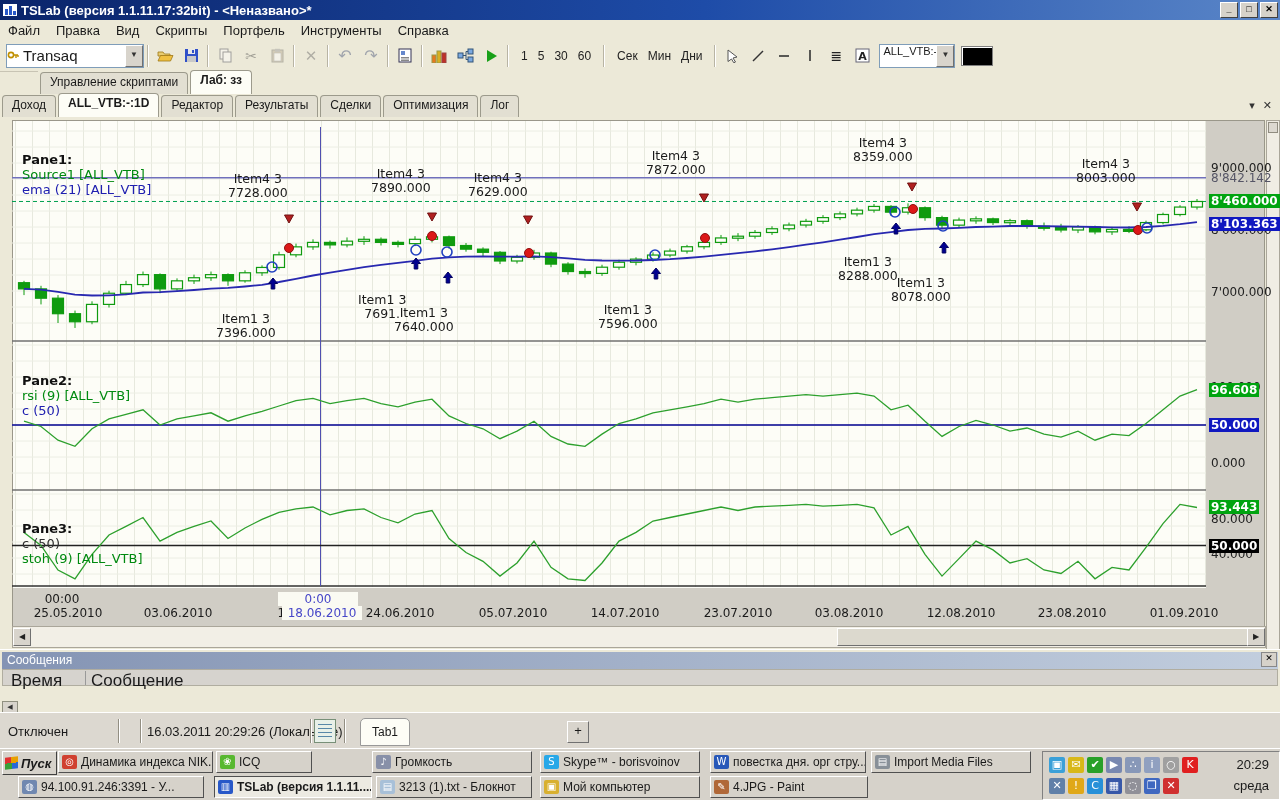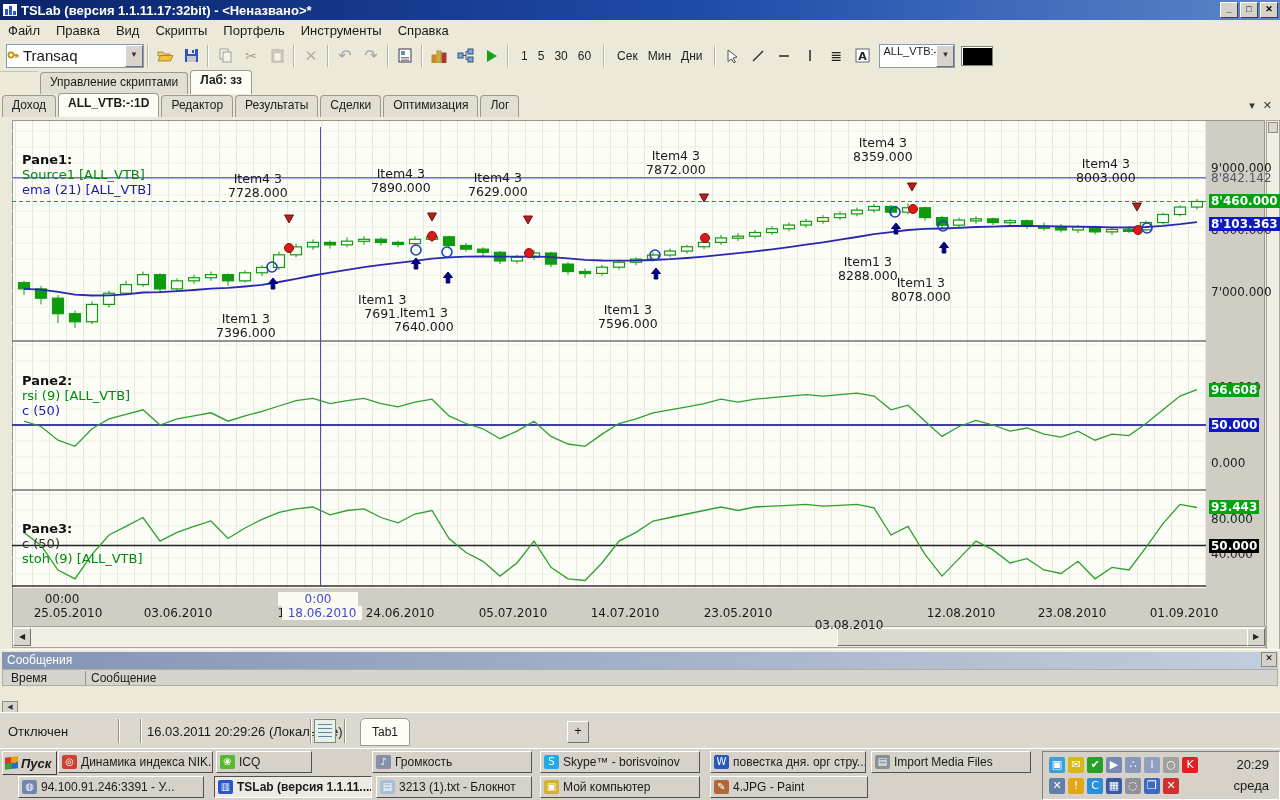--- a/index.html
+++ b/index.html
@@ -59,21 +59,21 @@
   .sclabel.bblack{background:#000;color:#fff;font-weight:bold;padding:0 2px;}
   .sclabel.linecol{color:#556;}
   .dlabel{position:absolute;font-family:"DejaVu Sans",sans-serif;font-size:12px;width:80px;text-align:center;color:#1a1a1a;}
   .dlabel.hl{background:#fafaf2;color:#4747c8;}
   
   #messages{left:0;top:649px;width:1280px;height:63px;background:#ece9d8;border-top:1px solid #fff;}
   #msg-title{position:absolute;left:2px;top:2px;width:1276px;height:17px;
      background:linear-gradient(90deg,#8494b4,#c2cede);color:#fff;font-size:12px;line-height:17px;padding-left:5px;box-sizing:border-box;}
   #msg-close{position:absolute;right:3px;top:2px;width:14px;height:13px;background:#d6d2ca;border:1px solid #888;
      font-size:9px;line-height:11px;text-align:center;color:#000;}
-  #msg-head{position:absolute;left:2px;top:19px;width:1276px;height:17px;background:#d6d3ce;border:1px solid #b0ada0;box-sizing:border-box;font-size:12px;}
+  #msg-head{position:absolute;left:2px;top:19px;width:1276px;height:17px;background:#d6d3ce;border:1px solid #b0ada0;box-sizing:border-box;font-size:17px;}
   #msg-head .c1{position:absolute;left:8px;top:1px;}
   #msg-head .c2{position:absolute;left:88px;top:1px;}
   #msg-head .sep{position:absolute;left:82px;top:1px;width:1px;height:14px;background:#999;}
   #msg-rows{position:absolute;left:2px;top:36px;width:1276px;height:15px;font-size:12px;color:#f00000;background:#fff;}
   #msg-rows .time{position:absolute;left:6px;}
   #msg-rows .txt{position:absolute;left:88px;}
   #msg-scroll{position:absolute;left:2px;top:51px;width:14px;height:11px;background:#d8d4cc;border:1px solid #909080;font-size:7px;line-height:9px;text-align:center;color:#333;}
   
   #statusbar{left:0;top:712px;width:1280px;height:36px;background:#dcd8d0;border-top:1px solid #fff;font-size:13px;}
   .groove{position:absolute;top:6px;width:1px;height:24px;background:#928e82;border-right:1px solid #fff;}
@@ -644,22 +644,22 @@
         <div class="sclabel bblack" style="top: 421.5px; left: 1209px;">50.000</div>
         <div class="dlabel" style="left: 22px; top: 475px;">00:00</div>
         <div class="dlabel hl" style="left: 278px; top: 475px;">0:00</div>
         <div class="dlabel" style="left: 28px; top: 489px;">25.05.2010</div>
         <div class="dlabel" style="left: 138px; top: 489px;">03.06.2010</div>
         <div class="dlabel" style="left: 247px; top: 489px;">15.</div>
         <div class="dlabel hl" style="left: 282px; top: 489px;">18.06.2010</div>
         <div class="dlabel" style="left: 360px; top: 489px;">24.06.2010</div>
         <div class="dlabel" style="left: 473px; top: 489px;">05.07.2010</div>
         <div class="dlabel" style="left: 585px; top: 489px;">14.07.2010</div>
-        <div class="dlabel" style="left: 698px; top: 489px;">23.05.2010</div>
-        <div class="dlabel" style="left: 809px; top: 489px; margin-top: 12px;">03.08.2010</div>
+        <div class="dlabel" style="left: 698px; top: 489px;">23.07.2010</div>
+        <div class="dlabel" style="left: 809px; top: 489px;">03.08.2010</div>
         <div class="dlabel" style="left: 921px; top: 489px;">12.08.2010</div>
         <div class="dlabel" style="left: 1032px; top: 489px;">23.08.2010</div>
         <div class="dlabel" style="left: 1144px; top: 489px;">01.09.2010</div>
       </div>
   </div>
 
   <div id="messages" class="abs">
     <div id="msg-title">Сообщения</div>
     <div id="msg-close">✕</div>
     <div id="msg-head">

